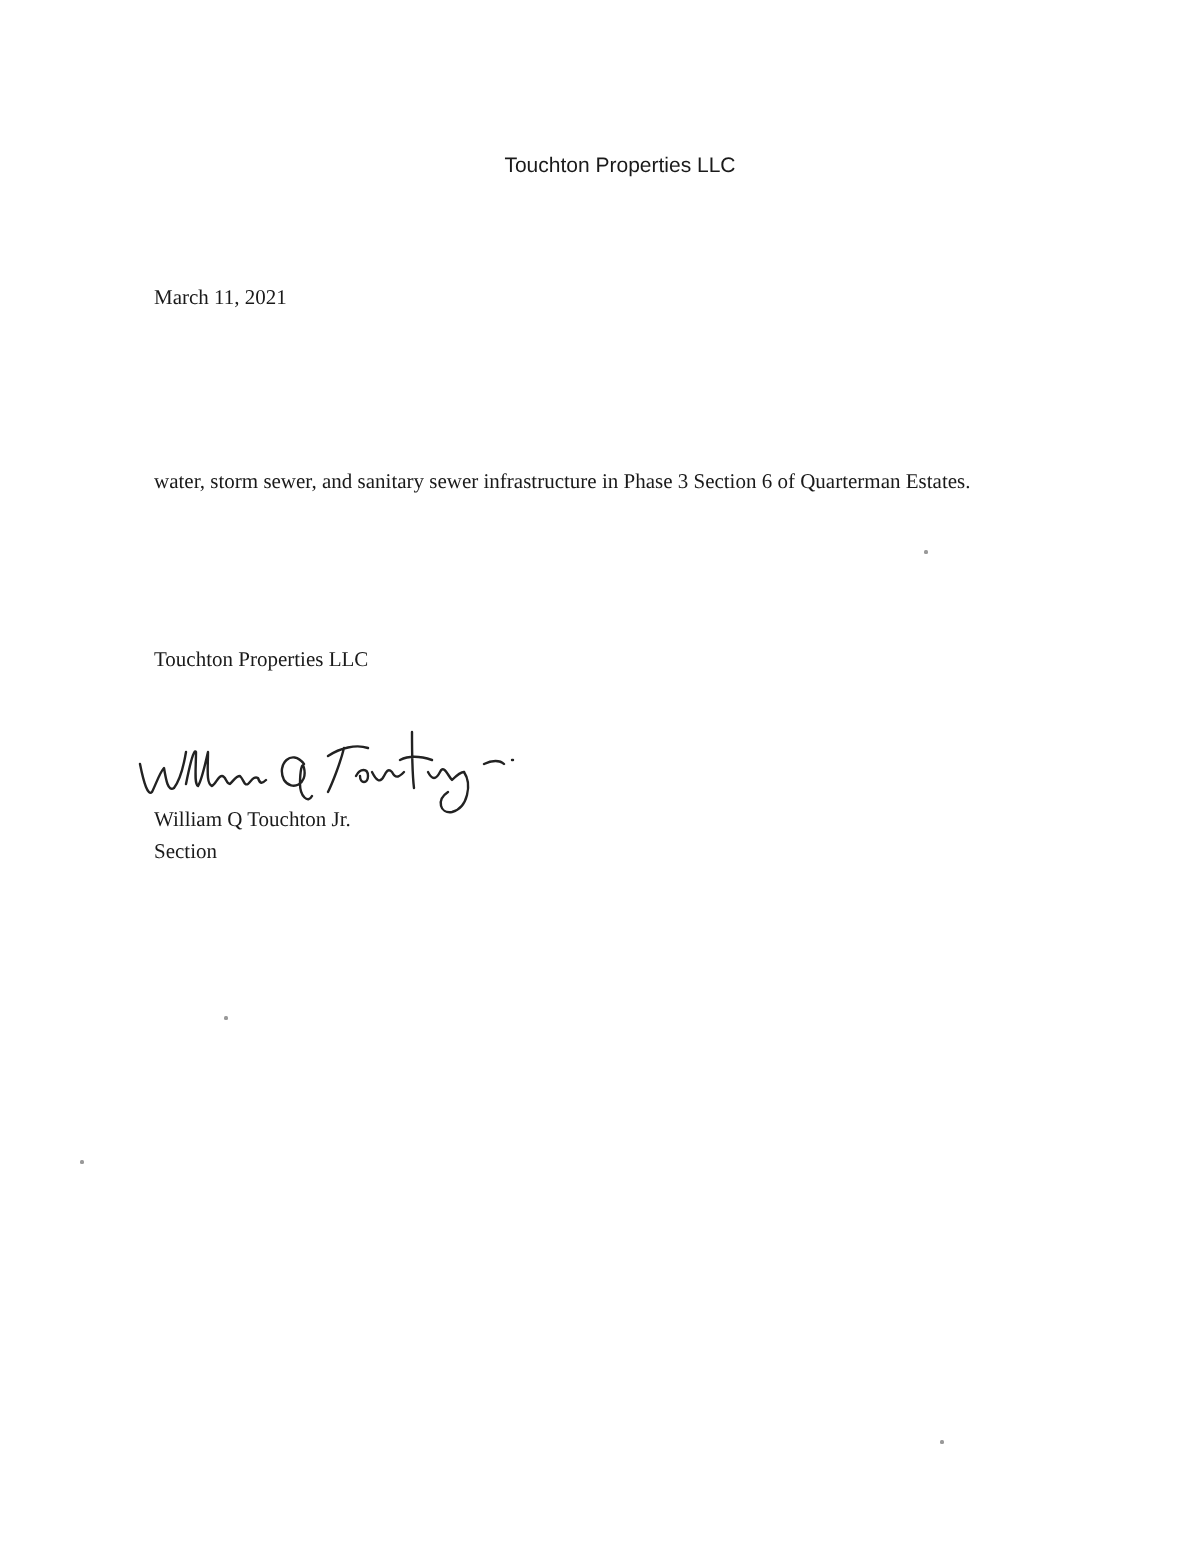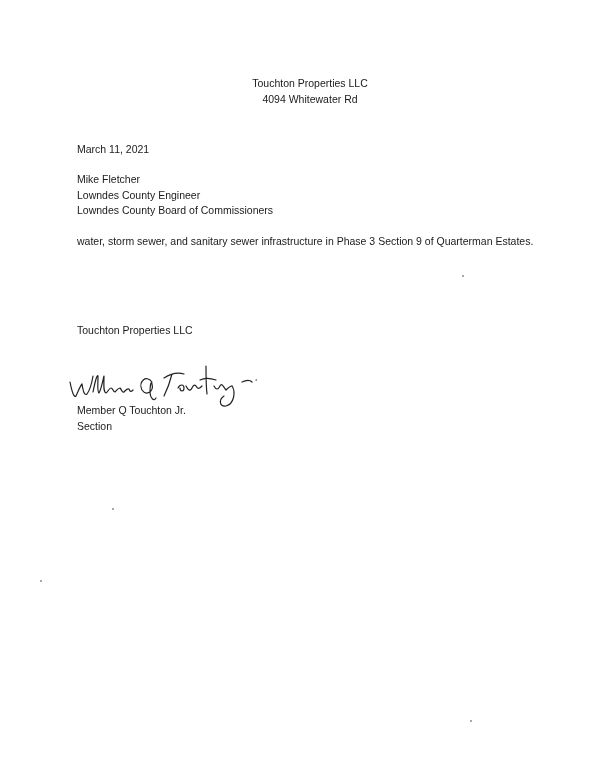--- a/index.html
+++ b/index.html
@@ -27,20 +27,21 @@
       left: 200px;
       top: 76px;
       width: 220px;
       text-align: center;
       line-height: 15.5px;
     }
     .block {
       position: absolute;
       left: 77px;
       line-height: 15.5px;
+      font-family: Liberation Serif, serif;
     }
     .date { top: 142px; }
     .recipient { top: 172px; }
     .board { top: 203px; }
     .body-text { top: 234px; width: 480px; }
     .closing-org { top: 323px; }
     .signature {
       position: absolute;
       left: 66px;
       top: 352px;
@@ -55,34 +56,28 @@
       border-radius: 50%;
     }
   </style>
 </head>
 <body>
 
 <div class="page">
 
   <div class="letterhead">
     <div>Touchton Properties LLC</div>
-    <div>4094 Whitewater Rd</div>
   </div>
 
   <div class="block date">March 11, 2021</div>
 
-  <div class="block recipient">
-    <div>Mike Fletcher</div>
-    <div>Lowndes County Engineer</div>
-  </div>
 
-  <div class="block board">Lowndes County Board of Commissioners</div>
 
   <div class="block body-text">
-    <div>water, storm sewer, and sanitary sewer infrastructure in Phase 3 Section 9 of Quarterman Estates.</div>
+    <div>water, storm sewer, and sanitary sewer infrastructure in Phase 3 Section 6 of Quarterman Estates.</div>
   </div>
 
   <div class="block closing-org">Touchton Properties LLC</div>
 
   <div class="signature">
     <svg width="240" height="60" viewBox="0 0 240 60" fill="none" stroke="#222" stroke-width="1.2" stroke-linecap="round" stroke-linejoin="round">
 
       <path d="M4 30 C6 40, 8 46, 10 44 C12 40, 14 34, 16 32 C17 38, 18 44, 21 42 C24 38, 26 30, 27 24"></path>
 
       <path d="M27 40 C29 30, 31 22, 32 24 C32 32, 31 40, 33 41 C35 38, 37 28, 38 24 C38 32, 37 40, 40 41 C42 40, 43 36, 45 36 C47 36, 47 40, 49 40 C51 38, 52 36, 54 36 C56 38, 56 41, 58 40 C60 38, 61 36, 63 37 C64 40, 65 40, 67 38"></path>
@@ -95,21 +90,21 @@
       <path d="M140 14 C140 24, 140 34, 141 42 M134 28 C138 26, 144 26, 150 28"></path>
       <path d="M148 34 C150 38, 152 38, 154 34 C156 30, 158 36, 160 38 C162 36, 164 34, 166 34"></path>
 
       <path d="M166 34 C170 40, 168 52, 160 54 C154 55, 152 48, 158 44"></path>
 
       <path d="M176 30 C180 28, 184 28, 186 30 M190 28 L190.5 28"></path>
     </svg>
   </div>
 
   <div class="block signer">
-    <div>Member Q Touchton Jr.</div>
+    <div>William Q Touchton Jr.</div>
     <div>Section</div>
   </div>
 
   <div class="speck" style="left:462px;top:275px;"></div>
   <div class="speck" style="left:112px;top:508px;"></div>
   <div class="speck" style="left:40px;top:580px;"></div>
   <div class="speck" style="left:470px;top:720px;"></div>
 
 </div>
 

